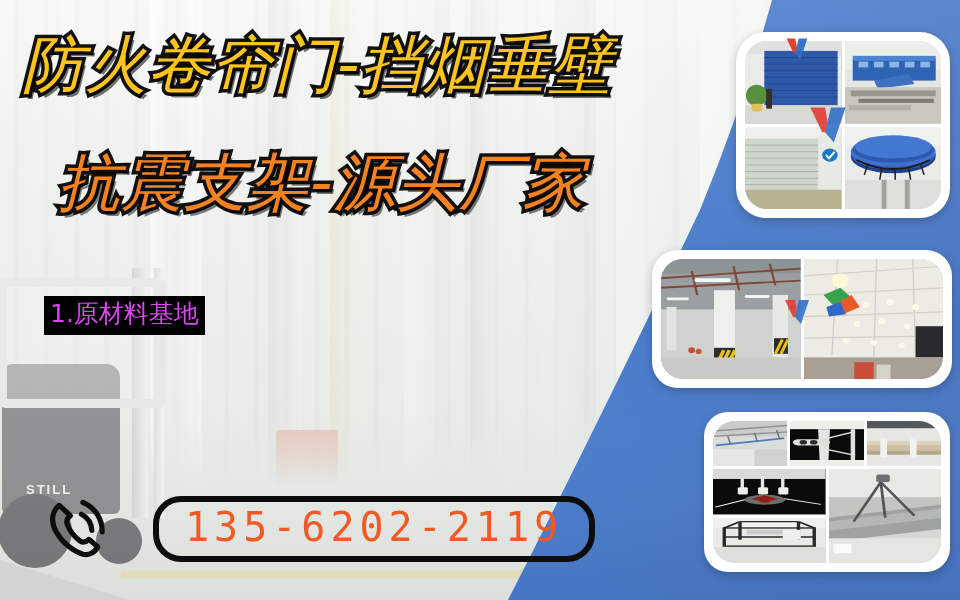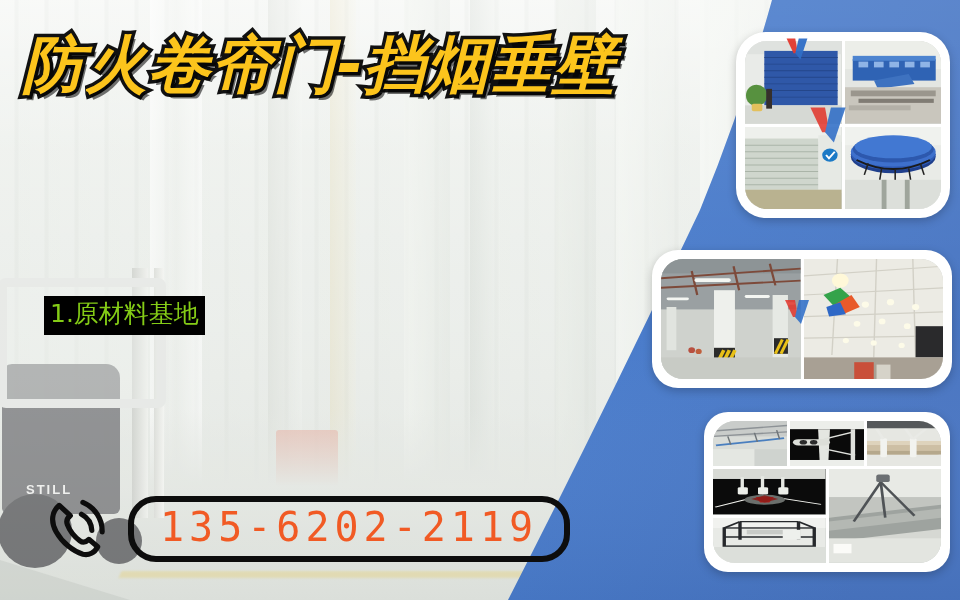--- a/index.html
+++ b/index.html
@@ -72,21 +72,21 @@
     background:linear-gradient(180deg,rgba(255,255,255,.52) 0%,rgba(255,255,255,.40) 45%,rgba(255,255,255,.34) 100%);
   }
 
   
   .blue-panel{position:absolute;inset:0;}
 
   
   .headline{
     position:absolute;
     font-family:"DejaVu Sans","Liberation Sans",sans-serif;
-    font-weight:700;
+    font-weight:400;
     white-space:nowrap;
     font-style:italic;
     letter-spacing:1px;
   }
   .h1{
     left:22px;top:34px;font-size:62px;line-height:1;
     color:#fcc41c;
     -webkit-text-stroke:7px #111;
     paint-order:stroke fill;
     text-shadow:4px 5px 0 rgba(0,0,0,.55);
@@ -100,32 +100,32 @@
   }
 
   
   .features{position:absolute;left:44px;top:296px;width:520px;}
   .frow{display:flex;margin-bottom:13px;}
   .fcol-a{width:240px;}
   .fcol-b{width:280px;}
   .fitem{
     display:inline-block;
     background:#000;
-    color:#84cc16;
+    color:#d946ef;
     font-size:25px;
     line-height:1.38;
     padding:1px 6px 3px 6px;
     font-family:"DejaVu Sans","Liberation Sans",sans-serif;
     font-weight:500;
     white-space:nowrap;
     letter-spacing:0px;
   }
 
   
-  .phone-row{position:absolute;left:40px;top:492px;display:flex;align-items:center;}
+  .phone-row{position:absolute;left:40px;top:492px;display:flex;align-items:center;gap:25px;}
   .phone-icon{width:74px;height:74px;margin-right:14px;}
   .phone-pill{
     border:6px solid #0d0d0d;
     border-radius:28px;
     padding:3px 26px 6px 26px;
     background:transparent;
   }
   .phone-num{
     font-family:"DejaVu Sans Mono","Liberation Mono",monospace;
     font-size:40px;
@@ -221,20 +221,21 @@
         <stop offset="55%" stop-color="#ffffff" stop-opacity="0.00"></stop>
         <stop offset="100%" stop-color="#1e3f78" stop-opacity="0.10"></stop>
       </linearGradient>
     </defs>
     <path d="M 772,0 L 960,0 L 960,600 L 508,600 Q 600,420 700,210 Q 742,108 772,0 Z" fill="url(#blueGrad)"></path>
     <path d="M 772,0 L 960,0 L 960,600 L 508,600 Q 600,420 700,210 Q 742,108 772,0 Z" fill="url(#blueSheen)"></path>
     <path d="M 0,560 L 130,600 L 0,600 Z" fill="#b9bfbb" opacity="0.35"></path>
   </svg>
 
   <div class="headline h1">防火卷帘门-挡烟垂壁</div>
+  <div class="headline h2">抗震支架-源头厂家</div>
 
   <div class="features">
     <div class="frow">
       <div class="fcol-a">
         <span class="fitem">1.原材料基地</span>
       </div>
     </div>
   </div>
 
   <div class="phone-row">

